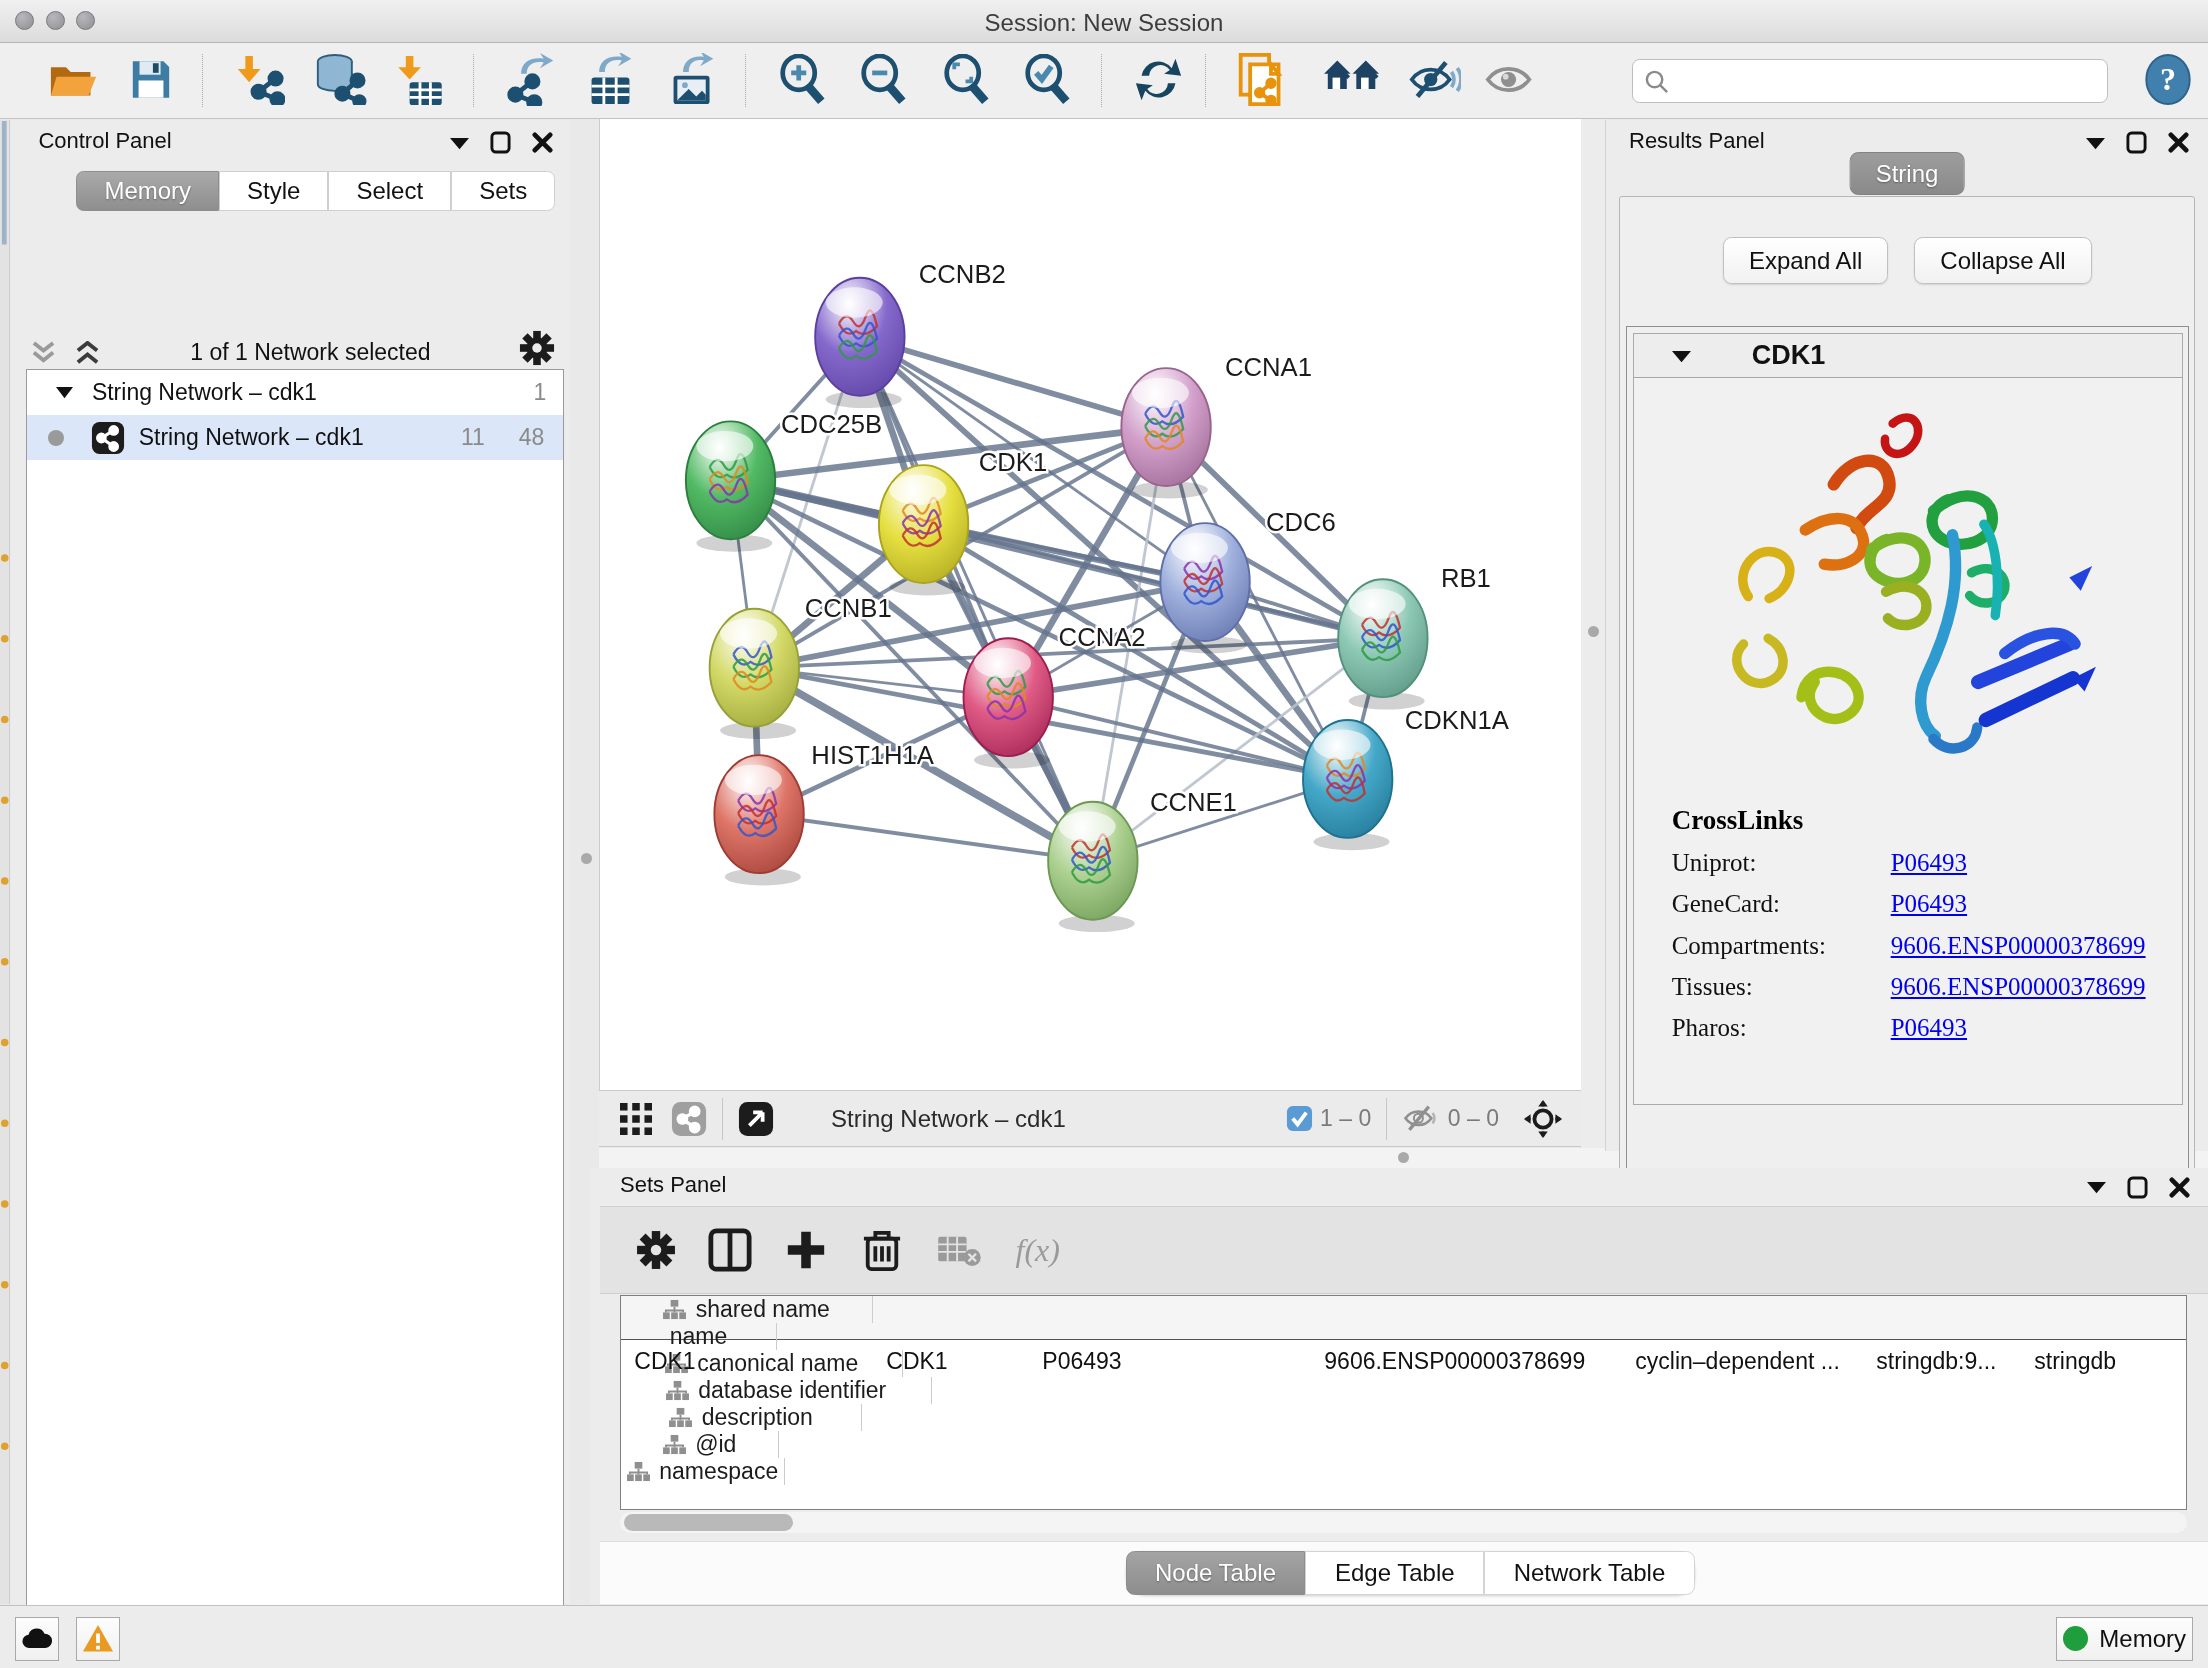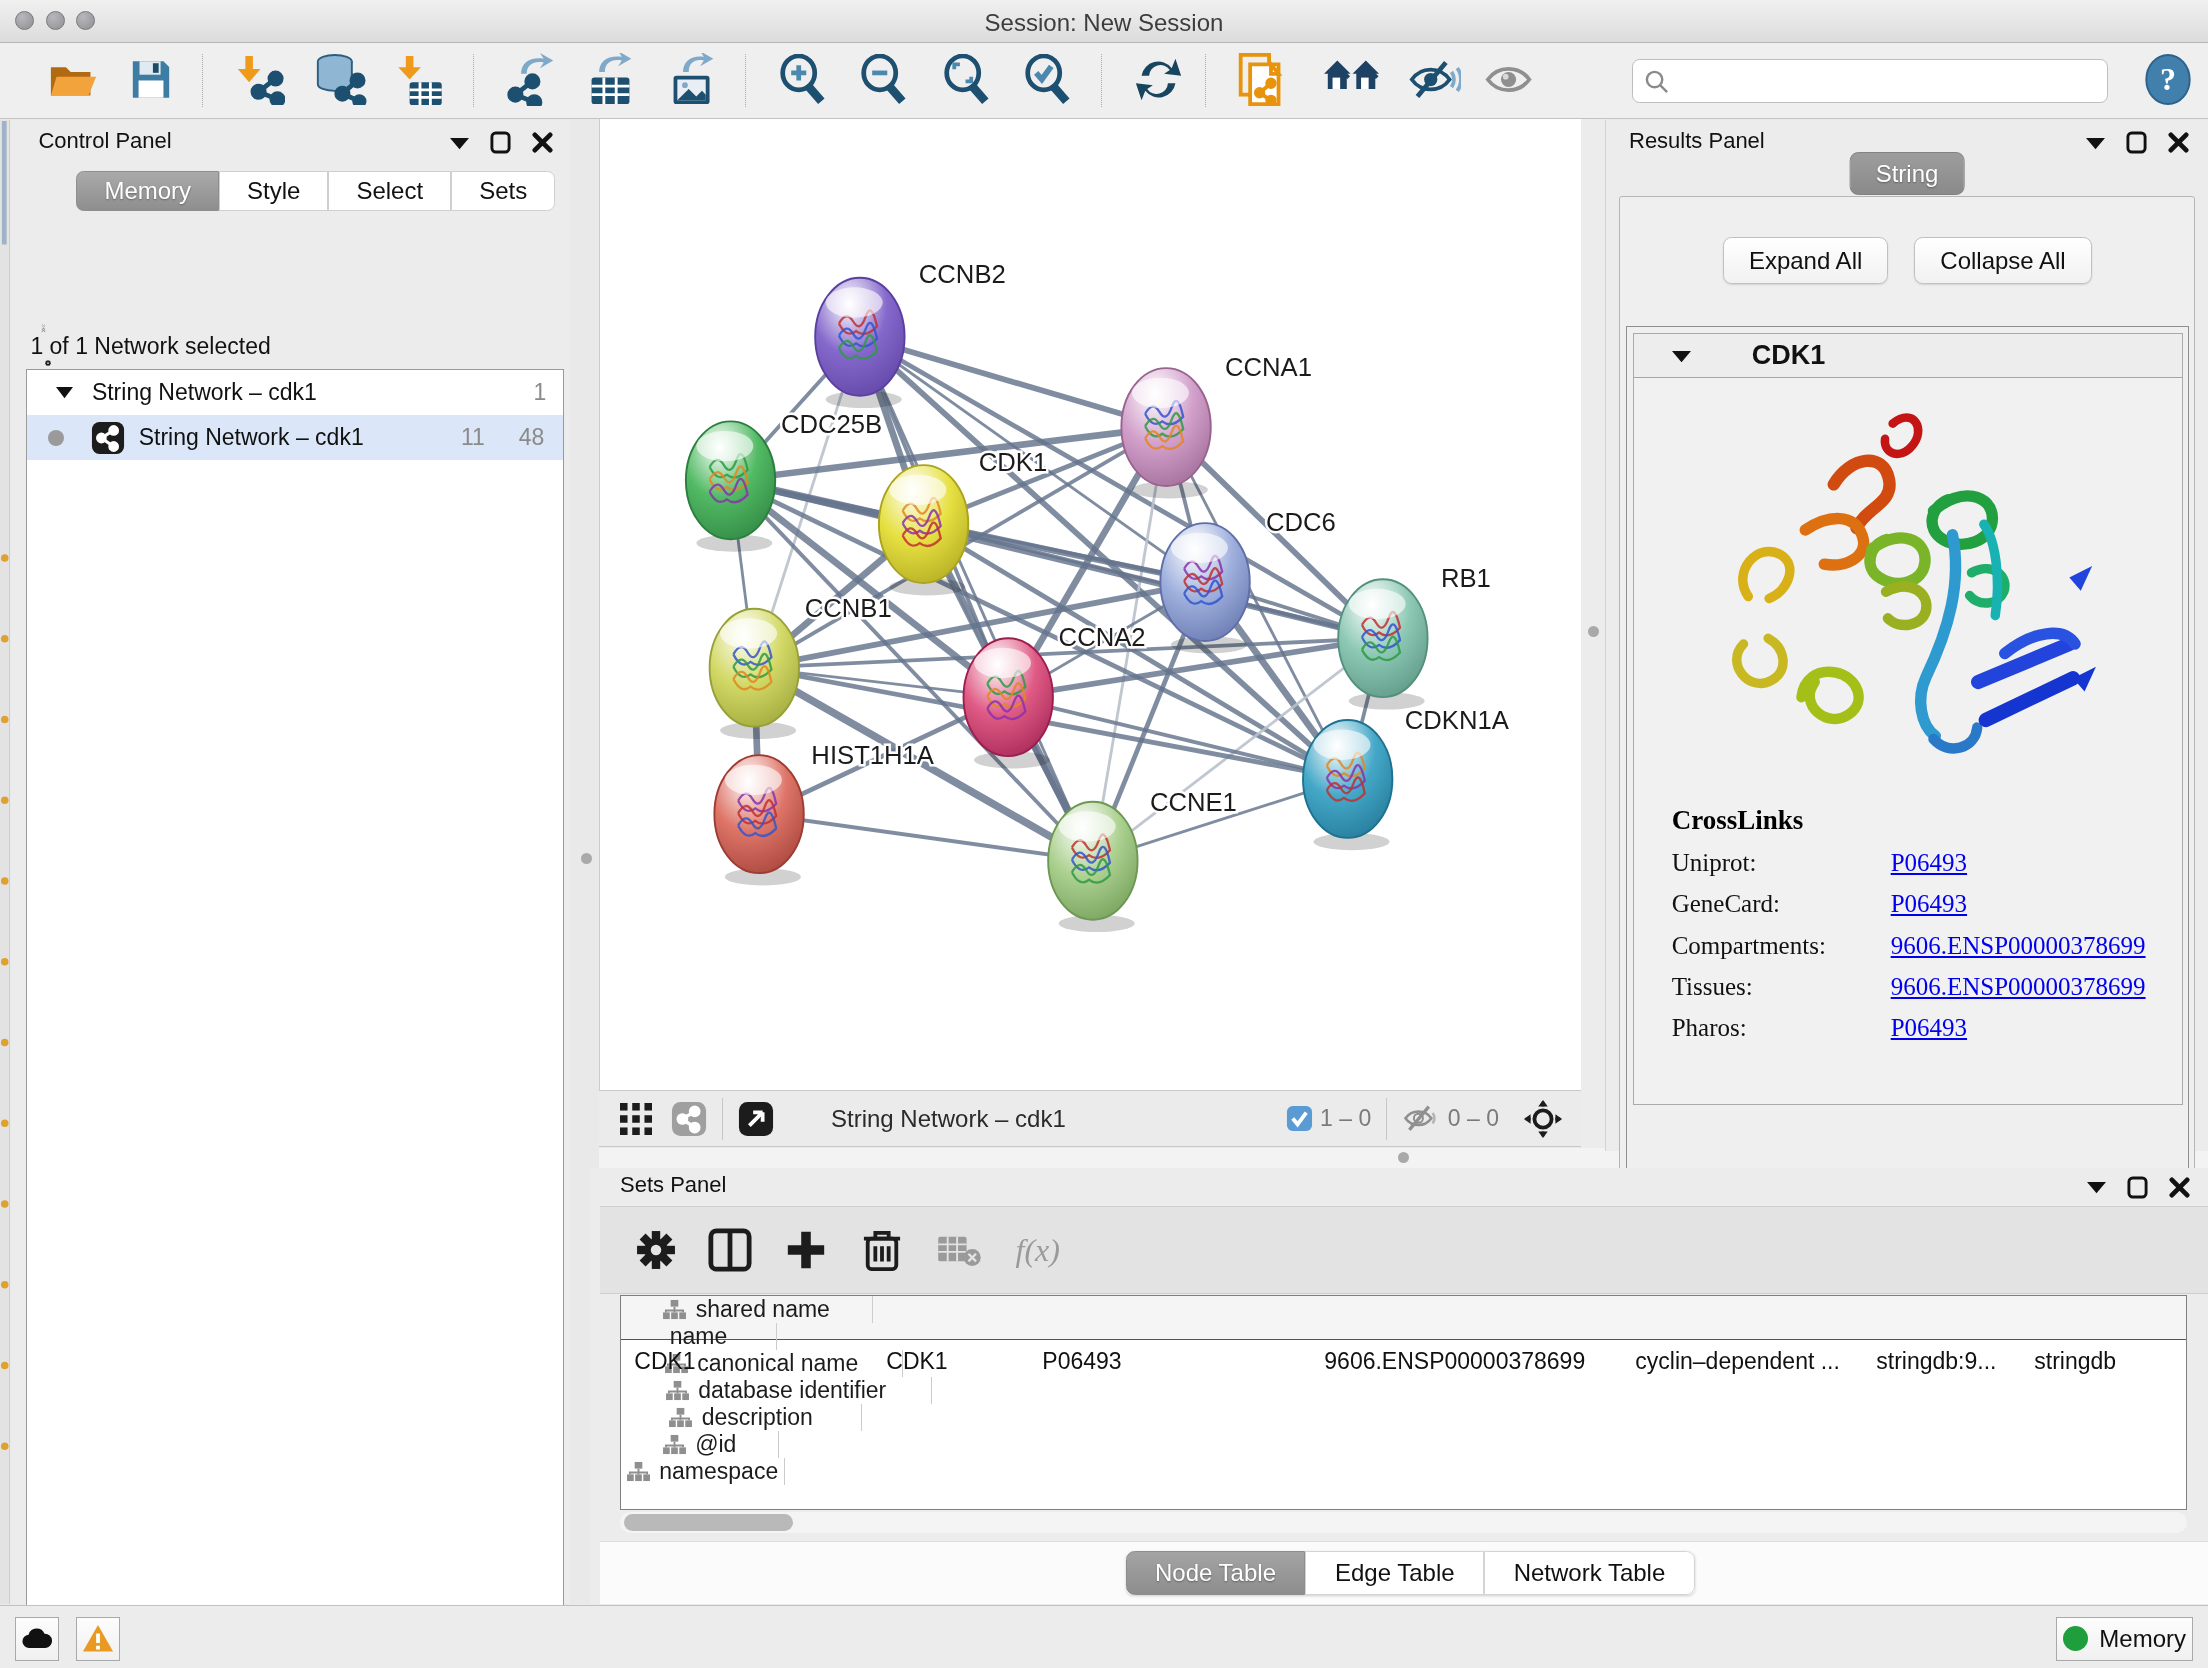--- a/index.html
+++ b/index.html
@@ -33,21 +33,21 @@
 
   
   .control-panel { left:11.4px; top:120px; width:559px; height:1484px; background:#ececec; }
   .tabrow { display:flex; }
   .tab { height:40px; padding:0 27px; display:flex; align-items:center; justify-content:center;
     font-size:24px; background:#fff; border:1px solid #cfcfcf; color:#111; }
   .tab.first { border-radius:7.6px 0 0 7.6px; }
   .tab.last  { border-radius:0 7.6px 7.6px 0; }
   .tab.active { background:linear-gradient(#aaaaaa,#8e8e8e); color:#fff; border-color:#8e8e8e;
     text-shadow:0 1px 1.9px rgba(0,0,0,.35); }
-  .net-toolrow { left:19px; top:204px; width:525px; height:42px; display:flex; align-items:flex-start;flex-direction:column; }
+  .net-toolrow { left:19px; top:204px; width:525px; height:42px; display:flex; align-items:flex-end; }
   .net-status { font-size:23px; color:#111; }
   .listbox { left:15px; top:249px; width:538px; height:1330px; background:#fff; border:1.9px solid #9a9a9a; }
   .tree-row { height:45px; display:flex; align-items:center; font-size:23px; color:#111; }
   .tree-row .grow { flex:1; }
   .tree-row.selected { background:#dbe7f8; }
   .count { color:#8a8a8a; font-size:23px; }
 
   
   .split-dot { width:11.4px; height:11.4px; border-radius:50%; background:#a9a9a9; }
 
@@ -91,21 +91,21 @@
   .dt-head { display:flex; background:#f5f5f5; border-bottom:1.9px solid #555; height:44px;flex-direction:column; }
   .dt-hcell { display:flex; align-items:center; justify-content:center; gap:9.5px; font-size:23px; color:#1c1c1c;
     border-right:1px solid #cccccc; overflow:hidden; white-space:nowrap; flex:none; }
   .dt-row { display:flex; height:43px; }
   .dt-cell { display:flex; align-items:center; padding-left:13.3px; font-size:23px; color:#111;
     overflow:hidden; white-space:nowrap; flex:none; }
   .hscroll { position:absolute; left:30px; top:344px; width:1567px; height:21px; background:#f4f4f4; border-radius:10.5px; }
   .hthumb { position:absolute; left:3.8px; top:1.9px; width:169px; height:17px; background:#b9b9b9; border-radius:8.6px; }
   .tp-tabs { position:absolute; left:9.5px; top:373px; width:1609px; height:63px; background:#fbfbfb;
     border-top:1px solid #ddd; display:flex; align-items:center; }
-  .tp-tabgroup { display:flex; margin-left:526px; box-shadow:0 1px 2.9px rgba(0,0,0,.18); border-radius:7px; }
+  .tp-tabgroup { display:flex; margin-left:526px; box-shadow:0 1px 2.9px rgba(0,0,0,.18); border-radius:19px; }
   .tp-tab { height:44px; padding:0 28.5px; display:flex; align-items:center; font-size:24px; background:#fff;
     border:1px solid #d4d4d4; color:#111; }
   .tp-tab.first { border-radius:8.6px 0 0 8.6px; }
   .tp-tab.last { border-radius:0 8.6px 8.6px 0; }
   .tp-tab.active { background:linear-gradient(#a4a4a4,#8d8d8d); color:#fff; border-color:#8d8d8d;
     text-shadow:0 1px 1.9px rgba(0,0,0,.35); }
 
   
   .statusbar { left:0; top:1605px; width:2208px; height:63px; background:#ececec; border-top:1px solid #c2c2c2; }
   .sq-btn { position:absolute; top:10.5px; width:44px; height:44px; background:linear-gradient(#fdfdfd,#f0f0f0);

